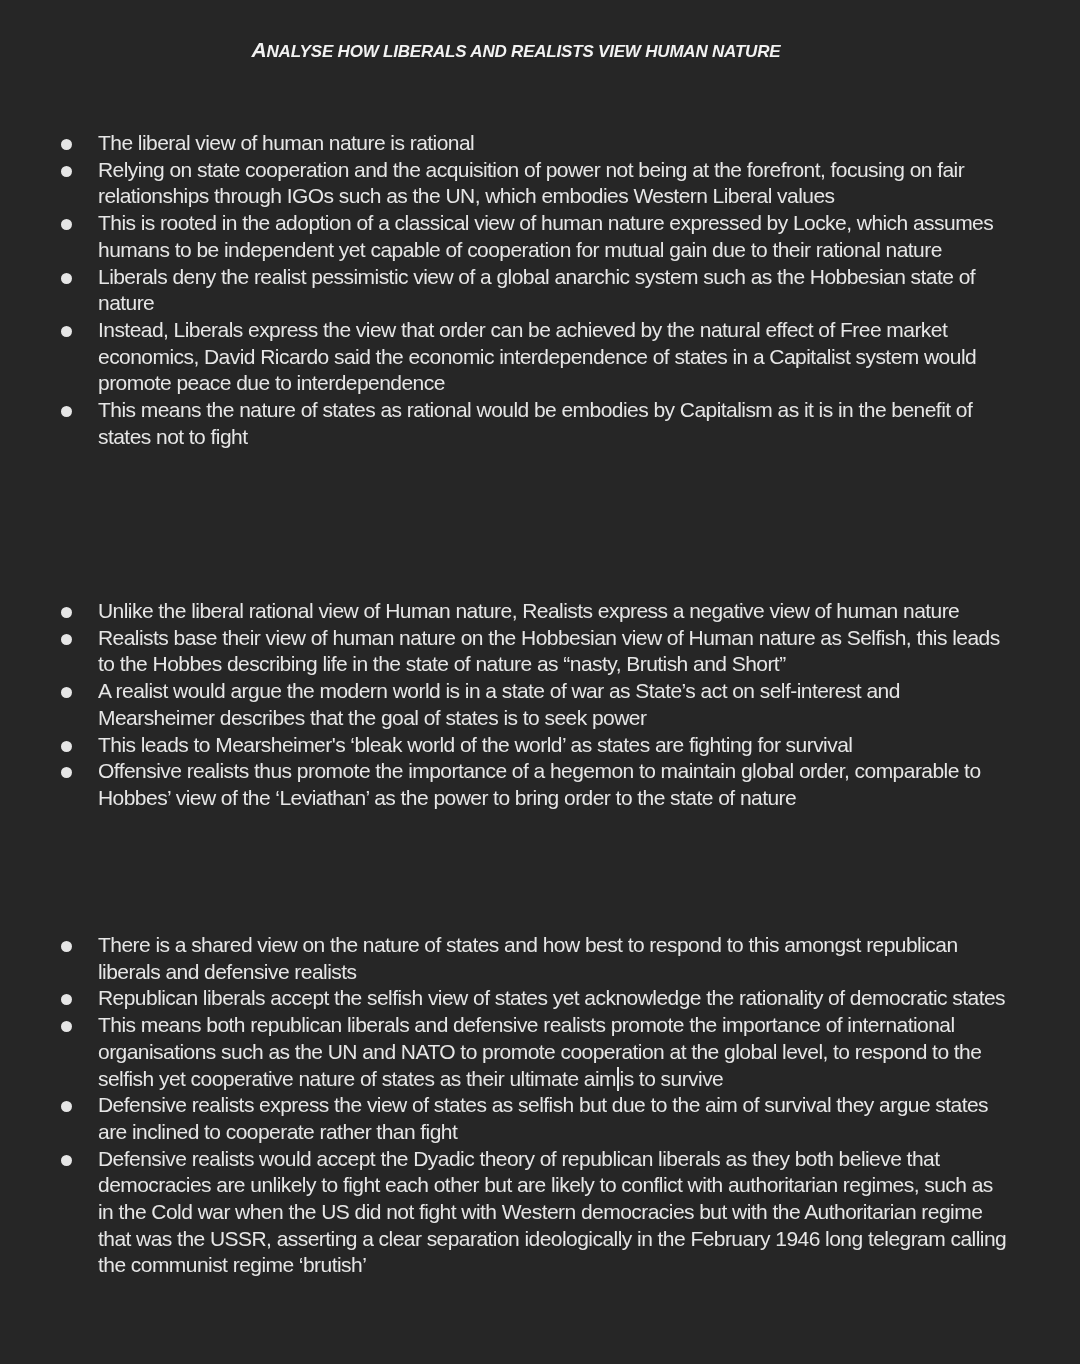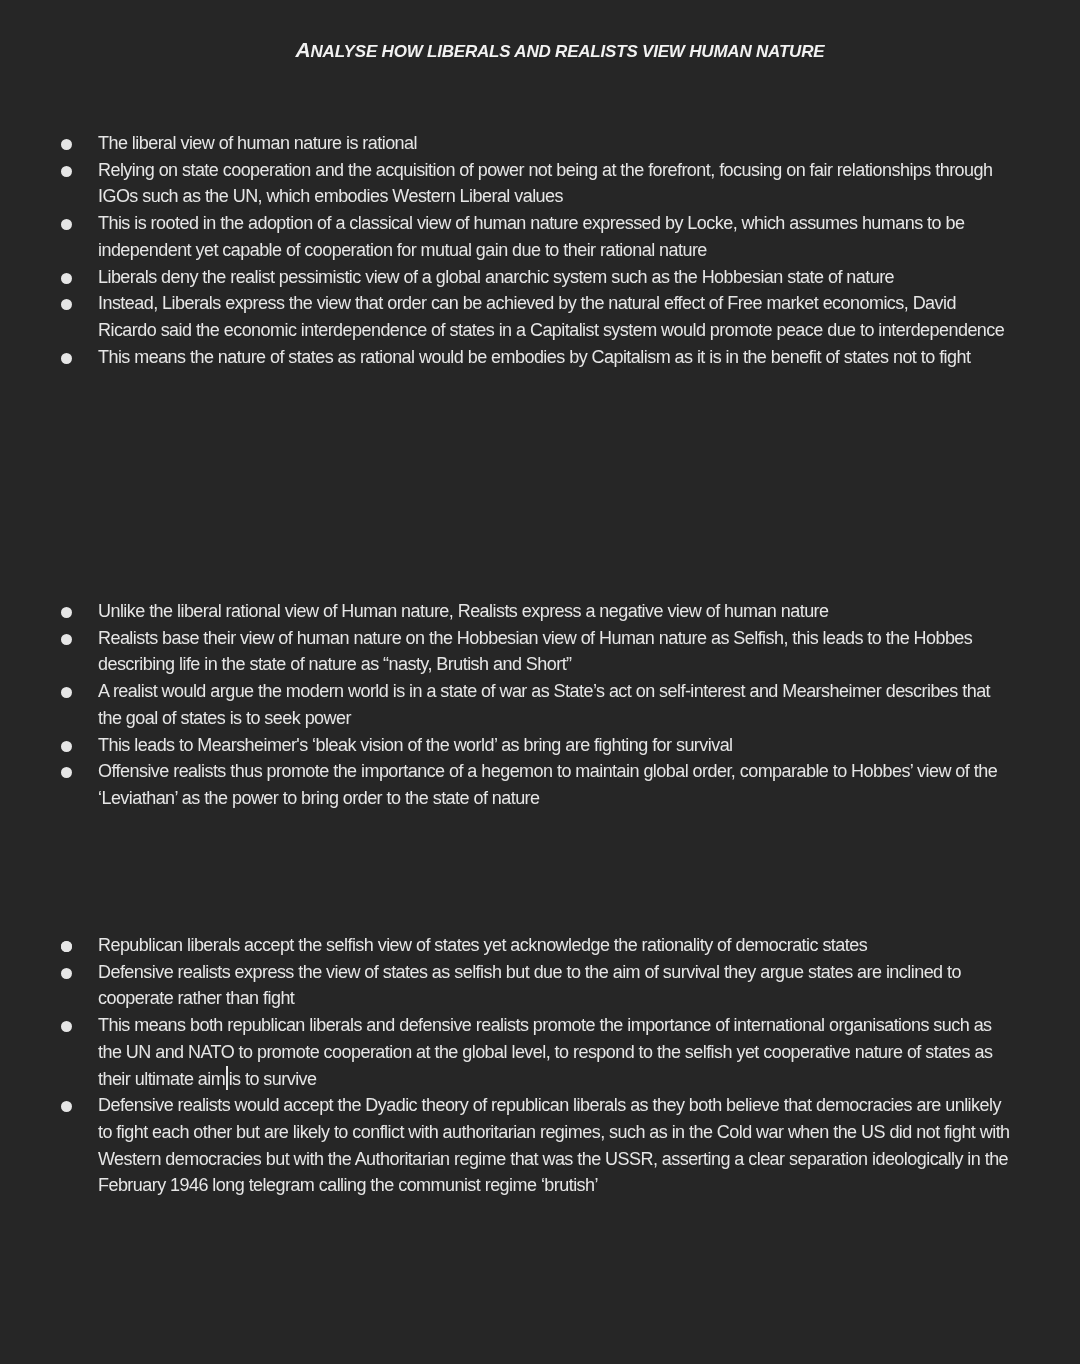--- a/index.html
+++ b/index.html
@@ -26,36 +26,35 @@
     top: 38px;
     left: 0;
     width: 1032px;
     text-align: center;
     font-weight: bold;
     font-style: italic;
     font-size: 17px;
     letter-spacing: -0.2px;
     color: #f2f2f2;
     text-transform: uppercase;
-    margin-left: 44px;
   }
   .title .big { font-size: 21px; }
   ul.section {
     list-style: none;
     margin: 0;
     padding: 0;
     position: absolute;
     left: 0;
     width: 1040px;
   }
   ul.section li {
     position: relative;
     padding-left: 98px;
     padding-right: 30px;
-    font-size: 18px;
+    font-size: 21px;
     line-height: 26.7px;
     letter-spacing: -0.55px;
     word-spacing: 0px;
   }
   ul.section li .bullet {
     position: absolute;
     left: 61px;
     top: 9px;
     width: 11px;
     height: 11px;
@@ -86,24 +85,24 @@
     <li><span class="bullet"></span><span>This is rooted in the adoption of a classical view of human nature expressed by Locke, which assumes humans to be independent yet capable of cooperation for mutual gain due to their rational nature</span></li>
     <li><span class="bullet"></span><span>Liberals deny the realist pessimistic view of a global anarchic system such as the Hobbesian state of nature</span></li>
     <li><span class="bullet"></span><span>Instead, Liberals express the view that order can be achieved by the natural effect of Free market economics, David Ricardo said the economic interdependence of states in a Capitalist system would promote peace due to interdependence</span></li>
     <li><span class="bullet"></span><span>This means the nature of states as rational would be embodies by Capitalism as it is in the benefit of states not to fight</span></li>
   </ul>
 
   <ul class="section" id="s2">
     <li><span class="bullet"></span><span>Unlike the liberal rational view of Human nature, Realists express a negative view of human nature</span></li>
     <li><span class="bullet"></span><span>Realists base their view of human nature on the Hobbesian view of Human nature as Selfish, this leads to the Hobbes describing life in the state of nature as “nasty, Brutish and Short”</span></li>
     <li><span class="bullet"></span><span>A realist would argue the modern world is in a state of war as State’s act on self-interest and Mearsheimer describes that the goal of states is to seek power</span></li>
-    <li><span class="bullet"></span><span>This leads to Mearsheimer's ‘bleak vision of the world’ as bring are fighting for survival</span></li>
+    <li><span class="bullet"></span><span>This leads to Mearsheimer's ‘bleak world of the world’ as states are fighting for survival</span></li>
     <li><span class="bullet"></span><span>Offensive realists thus promote the importance of a hegemon to maintain global order, comparable to Hobbes’ view of the ‘Leviathan’ as the power to bring order to the state of nature</span></li>
   </ul>
 
   <ul class="section" id="s3">
-    <li><span class="bullet"></span></li>
+    <li><span class="bullet"></span><span>There is a shared view on the nature of states and how best to respond to this amongst republican liberals and defensive realists</span></li>
     <li><span class="bullet"></span><span>Republican liberals accept the selfish view of states yet acknowledge the rationality of democratic states</span></li>
+    <li><span class="bullet"></span><span>This means both republican liberals and defensive realists promote the importance of international organisations such as the UN and NATO to promote cooperation at the global level, to respond to the selfish yet cooperative nature of states as their ultimate aim</span><span class="cursor"></span><span>is to survive</span></li>
     <li><span class="bullet"></span><span>Defensive realists express the view of states as selfish but due to the aim of survival they argue states are inclined to cooperate rather than fight</span></li>
-    <li><span class="bullet"></span><span>This means both republican liberals and defensive realists promote the importance of international organisations such as the UN and NATO to promote cooperation at the global level, to respond to the selfish yet cooperative nature of states as their ultimate aim</span><span class="cursor"></span><span>is to survive</span></li>
     <li><span class="bullet"></span><span>Defensive realists would accept the Dyadic theory of republican liberals as they both believe that democracies are unlikely to fight each other but are likely to conflict with authoritarian regimes, such as in the Cold war when the US did not fight with Western democracies but with the Authoritarian regime that was the USSR, asserting a clear separation ideologically in the February 1946 long telegram calling the communist regime ‘brutish’</span></li>
   </ul>
 </div>
 
 </body></html>

